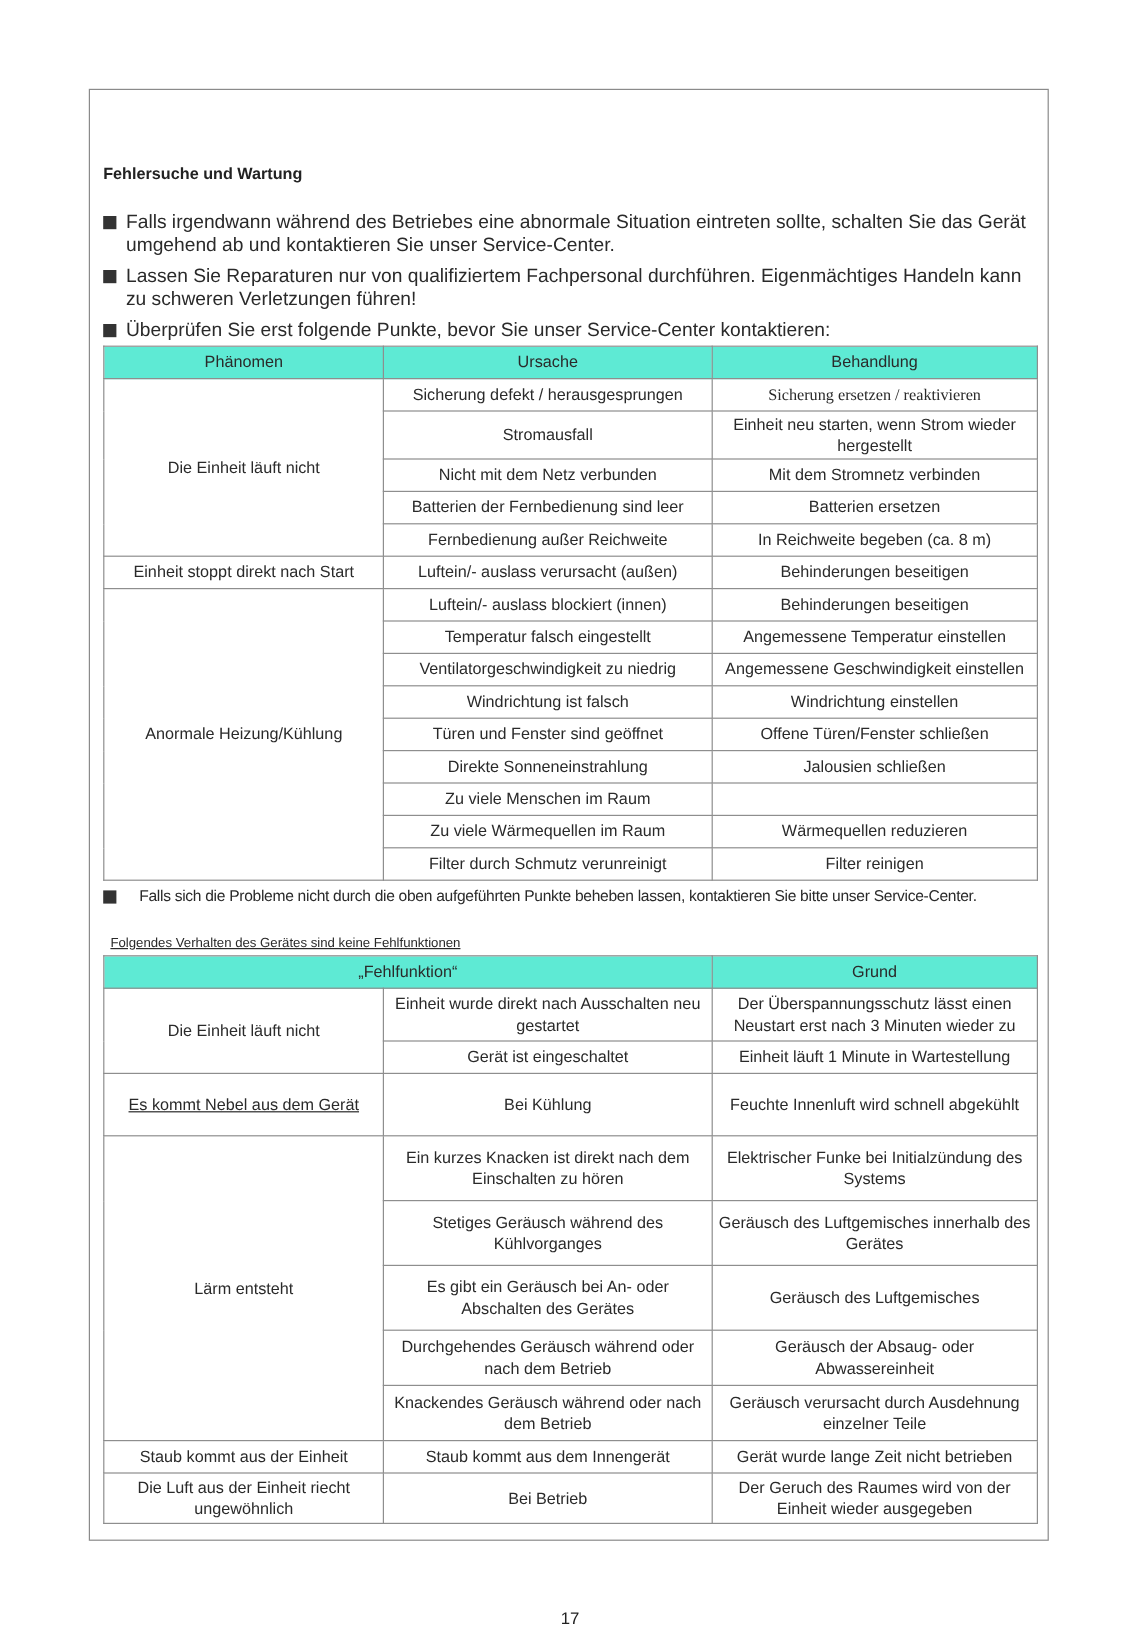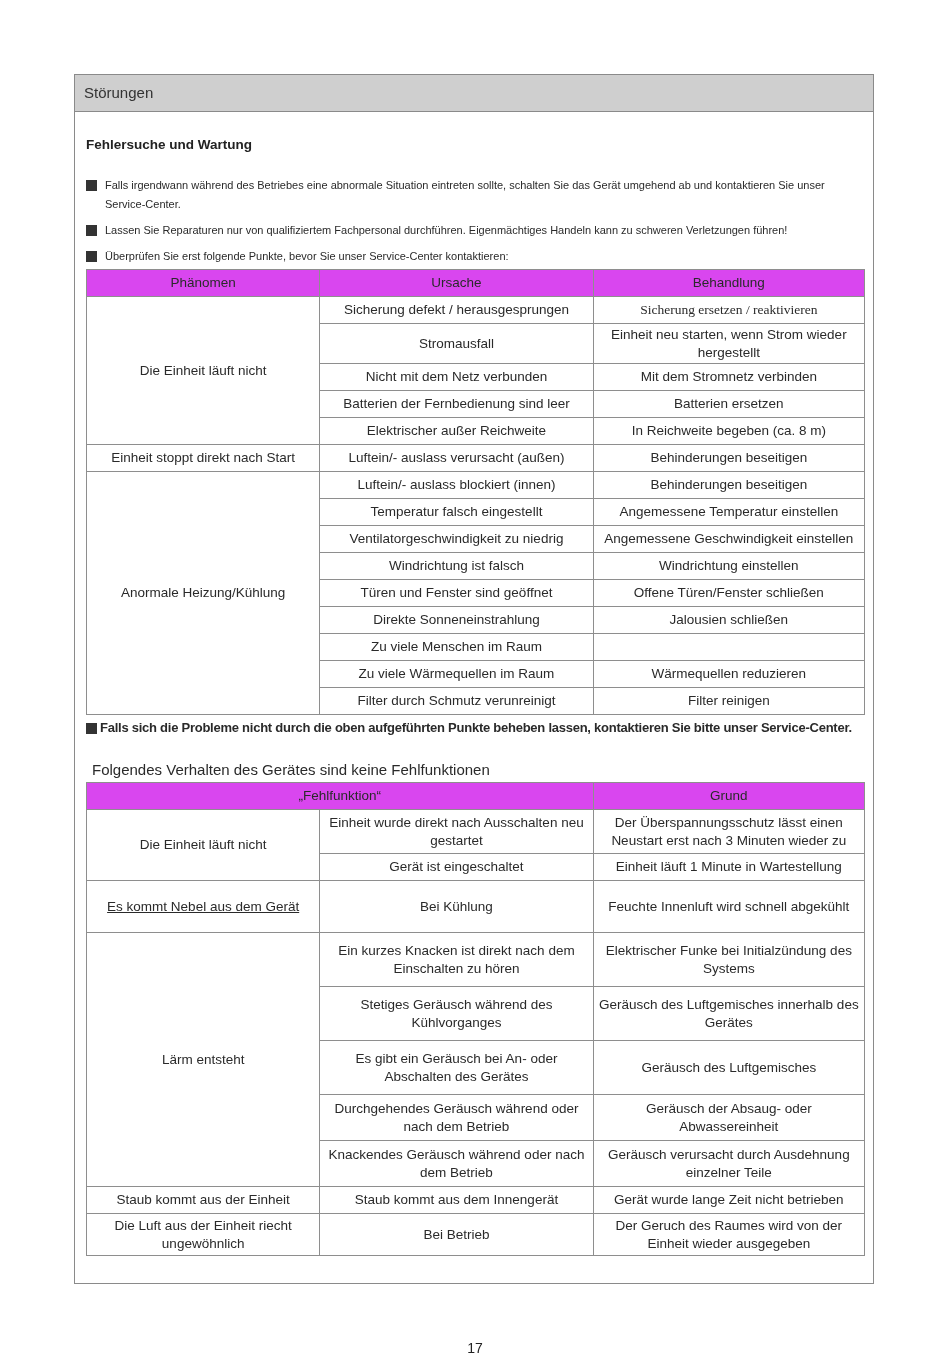--- a/index.html
+++ b/index.html
@@ -1,37 +1,36 @@
 <!DOCTYPE html>
 <html><head>
 <meta charset="utf-8">
 <style>
   html, body { margin:0; padding:0; background:#ffffff; }
   body { width:950px; height:1360px; position:relative; font-family:"Liberation Sans", sans-serif; color:#2a2a2a; overflow:hidden; }
   .frame { position:absolute; left:74px; top:74px; width:800px; height:1210px; border:1px solid #8a8a8a; box-sizing:border-box; }
   .header { height:37px; background:#cfcfcf; border-bottom:1px solid #8a8a8a; box-sizing:border-box; padding-left:9px; line-height:36px; font-size:15px; color:#333; }
   .content { position:absolute; left:11px; right:9px; top:62px; }
   .h2 { font-weight:bold; font-size:13.5px; margin-bottom:24px; color:#222; }
-  .bullet { position:relative; padding-left:19px; font-size:11px; line-height:19px; margin-bottom:7px; color:#2a2a2a; }
+  .bullet { position:relative; padding-left:19px; font-size:16px; line-height:19px; margin-bottom:7px; color:#2a2a2a; }
   .bullet .sq { position:absolute; left:0; top:4px; width:11px; height:11px; background:#333; }
   table { border-collapse:collapse; width:779px; font-size:13.5px; color:#2a2a2a; }
   td, th { border:1.5px solid #8e8e8e; text-align:center; vertical-align:middle; padding:1px 4px; line-height:18px; }
-  th { background:#d946ef; font-weight:normal; height:24px; }
+  th { background:#5eead4; font-weight:normal; height:24px; }
   .t1 td { height:24px; }
-  .note { position:relative; padding-left:14px; font-size:13px; margin-top:5px; letter-spacing:-0.25px;font-weight:bold; }
+  .note { position:relative; padding-left:30px; font-size:13px; margin-top:5px; letter-spacing:-0.25px; }
   .note .sq { position:absolute; left:0; top:3px; width:11px; height:11px; background:#333; }
-  .sub { font-size:15px; margin:26px 0 4px 6px; }
+  .sub { font-size:11px; margin:26px 0 4px 6px;text-decoration:underline; }
   .t2 td { height:24px; }
   .pagenum { position:absolute; left:0; width:950px; top:1340px; text-align:center; font-size:14px; color:#222; }
 </style>
 </head>
 <body>
 
 <div class="frame">
-  <div class="header">Störungen</div>
   <div class="content">
     <div class="h2">Fehlersuche und Wartung</div>
     <div class="bullet"><span class="sq"></span><span>Falls irgendwann während des Betriebes eine abnormale Situation eintreten sollte, schalten Sie das Gerät umgehend ab und kontaktieren Sie unser Service-Center.</span></div>
     <div class="bullet"><span class="sq"></span><span>Lassen Sie Reparaturen nur von qualifiziertem Fachpersonal durchführen. Eigenmächtiges Handeln kann zu schweren Verletzungen führen!</span></div>
     <div class="bullet" style="margin-bottom:3px"><span class="sq"></span><span>Überprüfen Sie erst folgende Punkte, bevor Sie unser Service-Center kontaktieren:</span></div>
 
     <table class="t1" id="table1">
       <thead>
         <tr>
           <th>Phänomen</th>
@@ -51,21 +50,21 @@
           </tr>
           <tr>
             <td>Nicht mit dem Netz verbunden</td>
             <td>Mit dem Stromnetz verbinden</td>
           </tr>
           <tr>
             <td>Batterien der Fernbedienung sind leer</td>
             <td>Batterien ersetzen</td>
           </tr>
           <tr>
-            <td>Elektrischer außer Reichweite</td>
+            <td>Fernbedienung außer Reichweite</td>
             <td>In Reichweite begeben (ca. 8 m)</td>
           </tr>
           <tr>
             <td rowspan="1" style="width: 224px;">Einheit stoppt direkt nach Start</td>
             <td>Luftein/- auslass verursacht (außen)</td>
             <td>Behinderungen beseitigen</td>
           </tr>
           <tr>
             <td rowspan="9" style="width: 224px;">Anormale Heizung/Kühlung</td>
             <td>Luftein/- auslass blockiert (innen)</td>

